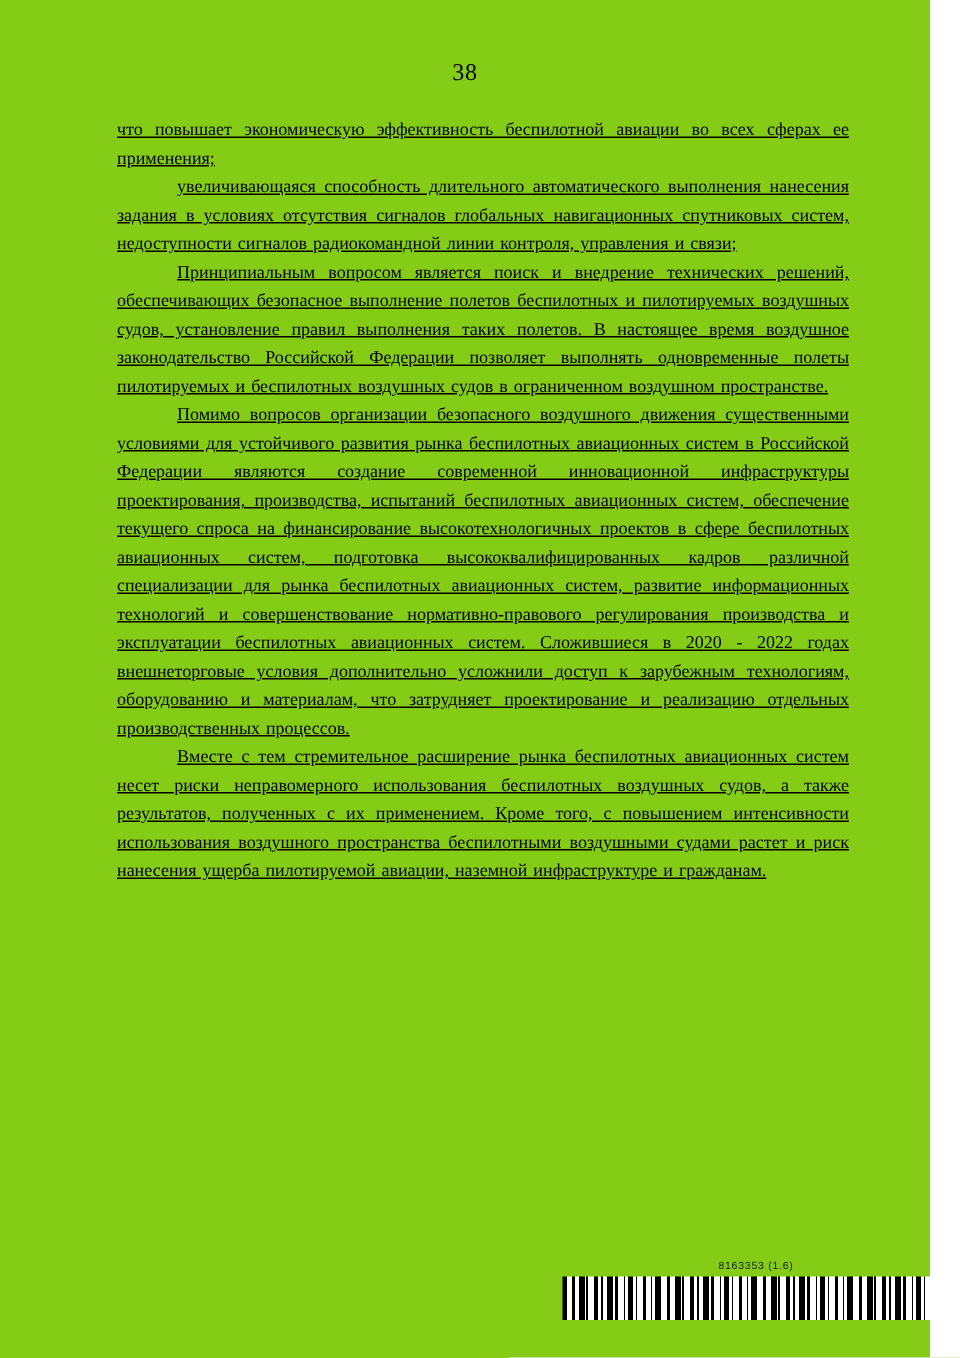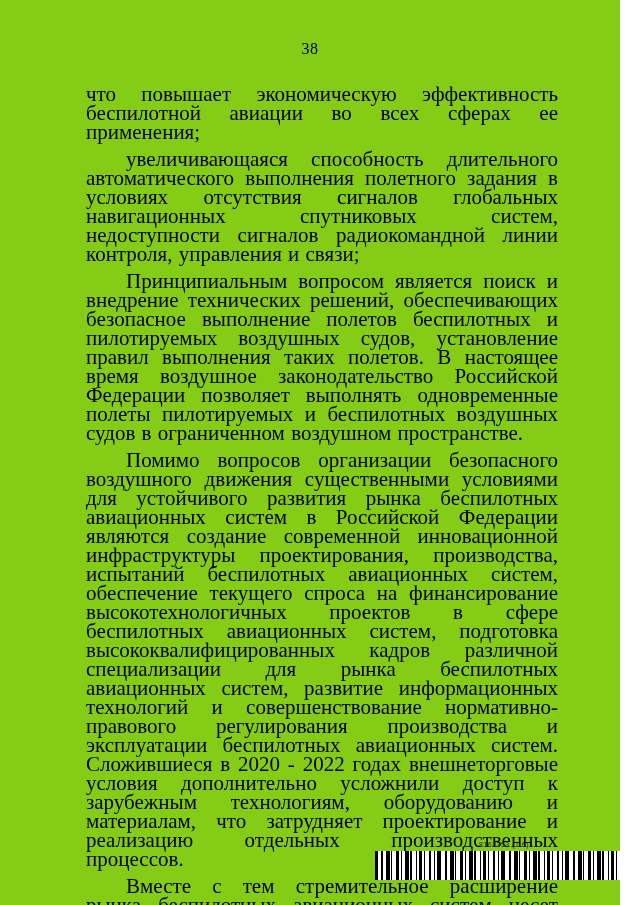--- a/index.html
+++ b/index.html
@@ -25,25 +25,26 @@
     font-size: 16px;
     letter-spacing: 0.5px;
   }
   .text-block {
     position: absolute;
     left: 78px;
     top: 77px;
     width: 488px;
   }
   .text-block p {
-    margin: 8px;
-    font-size: 21px;
+    margin: 0;
+    font-size: 12px;
     line-height: 19px;
     text-align: justify;
     word-spacing: 1px;
+    text-decoration: underline;
   }
   .text-block p.indent {
     text-indent: 40px;
   }
   .barcode-label {
     position: absolute;
     left: 375px;
     top: 840px;
     width: 258px;
     text-align: center;
@@ -95,21 +96,21 @@
 </style>
 </head>
 <body>
 
 <div class="page">
 
   <div class="page-number">38</div>
 
   <div class="text-block">
     <p>что повышает экономическую эффективность беспилотной авиации во всех сферах ее применения;</p>
-    <p class="indent">увеличивающаяся способность длительного автоматического выполнения полетного задания в условиях отсутствия сигналов глобальных навигационных спутниковых систем, недоступности сигналов радиокомандной линии контроля, управления и связи;</p>
+    <p class="indent">увеличивающаяся способность длительного автоматического выполнения нанесения задания в условиях отсутствия сигналов глобальных навигационных спутниковых систем, недоступности сигналов радиокомандной линии контроля, управления и связи;</p>
     <p class="indent">Принципиальным вопросом является поиск и внедрение технических решений, обеспечивающих безопасное выполнение полетов беспилотных и пилотируемых воздушных судов, установление правил выполнения таких полетов. В настоящее время воздушное законодательство Российской Федерации позволяет выполнять одновременные полеты пилотируемых и беспилотных воздушных судов в ограниченном воздушном пространстве.</p>
     <p class="indent">Помимо вопросов организации безопасного воздушного движения существенными условиями для устойчивого развития рынка беспилотных авиационных систем в Российской Федерации являются создание современной инновационной инфраструктуры проектирования, производства, испытаний беспилотных авиационных систем, обеспечение текущего спроса на финансирование высокотехнологичных проектов в сфере беспилотных авиационных систем, подготовка высококвалифицированных кадров различной специализации для рынка беспилотных авиационных систем, развитие информационных технологий и совершенствование нормативно-правового регулирования производства и эксплуатации беспилотных авиационных систем. Сложившиеся в 2020 - 2022 годах внешнеторговые условия дополнительно усложнили доступ к зарубежным технологиям, оборудованию и материалам, что затрудняет проектирование и реализацию отдельных производственных процессов.</p>
     <p class="indent">Вместе с тем стремительное расширение рынка беспилотных авиационных систем несет риски неправомерного использования беспилотных воздушных судов, а также результатов, полученных с их применением. Кроме того, с повышением интенсивности использования воздушного пространства беспилотными воздушными судами растет и риск нанесения ущерба пилотируемой авиации, наземной инфраструктуре и гражданам.</p>
   </div>
 
   <div class="barcode-label">8163353 (1.6)</div>
 
   <div class="barcode"></div>
 
 </div>

